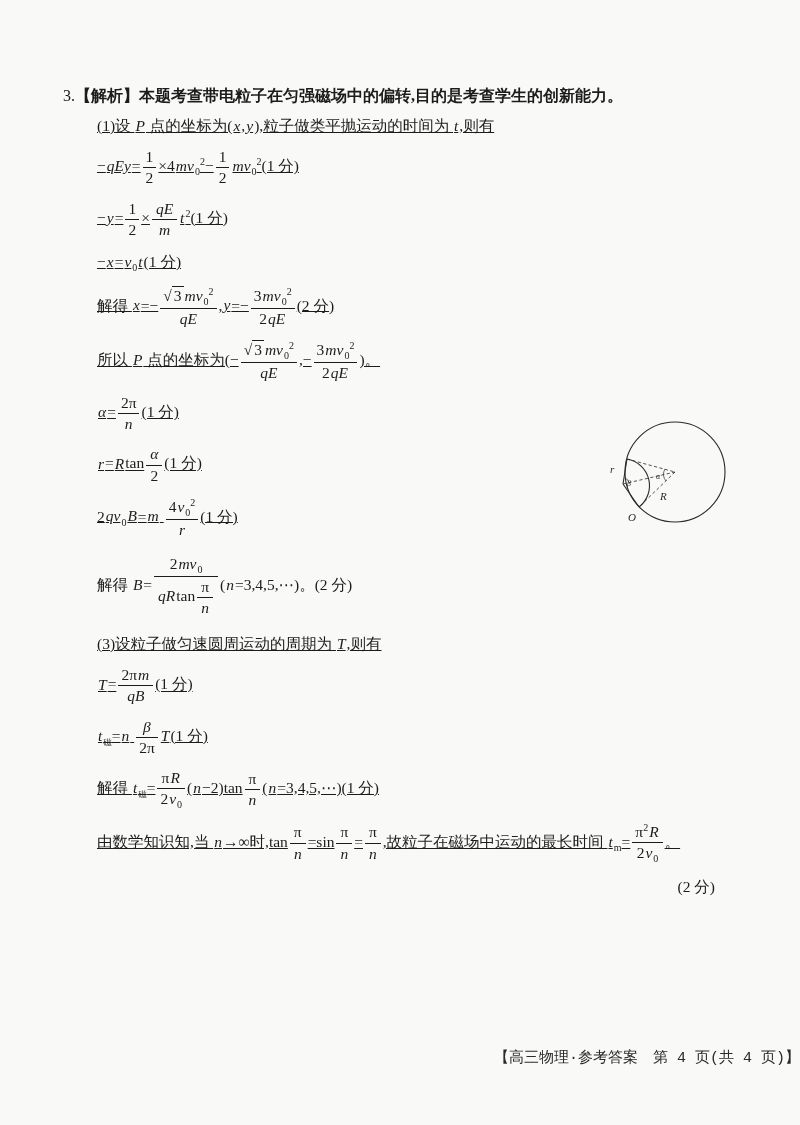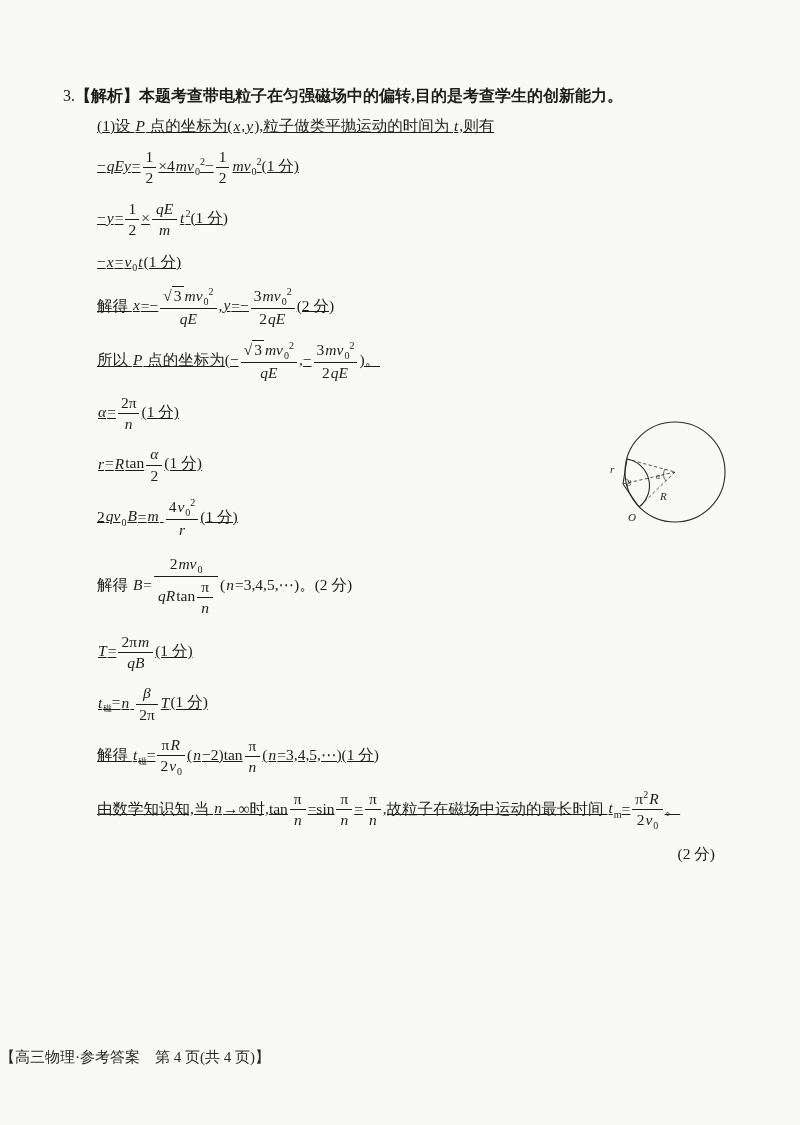--- a/index.html
+++ b/index.html
@@ -37,40 +37,41 @@
   .rad{display:inline-block;}
   .radb{display:inline-block;border-top:1.2px solid #1c1c1c;padding:0 2px;line-height:1.2;}
   .score{}
   .figure{position:absolute;left:604px;top:413px;width:138px;height:124px;}
   .figure text{font-size:11px;font-style:italic;fill:#2a2a2a;font-family:"Liberation Serif","DejaVu Serif",serif;}
   .figure text.small{font-size:8px;}
   .figure .solid{fill:none;stroke:#2a2a2a;stroke-width:1.1;}
   .figure .dash{fill:none;stroke:#2a2a2a;stroke-width:0.8;stroke-dasharray:3.2,2.4;}
   .footer{
     position:absolute;left:0;right:0;top:1048px;
-    text-align:left;font-size:15px;color:#2a2a2a;
+    text-align:right;font-size:15px;color:#2a2a2a;font-family:Liberation Mono, monospace;
   }
 </style>
 </head>
 <body>
 
 <div class="page">
 
   <div id="content" class="content">
       <div class="line hdr"><span class="tx">3.</span><span class="bold">【解析】本题考查带电粒子在匀强磁场中的偏转,目的是考查学生的创新能力。</span></div>
       <div class="line pa"><span class="tx">(1)设 </span><span class="var">P</span><span class="tx"> 点的坐标为(</span><span class="var">x</span><span class="tx">,</span><span class="var">y</span><span class="tx">),粒子做类平抛运动的时间为 </span><span class="var">t</span><span class="tx">,则有</span></div>
       <div class="line fm"><span class="tx">−</span><span class="var">qEy</span><span class="tx">=</span><span class="frac"><span class="fn"><span class="tx">1</span></span><span class="fd"><span class="tx">2</span></span></span><span class="tx">×4</span><span class="var">mv</span><span class="sb">0</span><span class="su">2</span><span class="tx">−</span><span class="frac"><span class="fn"><span class="tx">1</span></span><span class="fd"><span class="tx">2</span></span></span><span class="var">mv</span><span class="sb">0</span><span class="su">2</span><span class="score">(1 分)</span></div>
       <div class="line fm"><span class="tx">−</span><span class="var">y</span><span class="tx">=</span><span class="frac"><span class="fn"><span class="tx">1</span></span><span class="fd"><span class="tx">2</span></span></span><span class="tx">×</span><span class="frac"><span class="fn"><span class="var">qE</span></span><span class="fd"><span class="var">m</span></span></span><span class="var">t</span><span class="su">2</span><span class="score">(1 分)</span></div>
       <div class="line fm"><span class="tx">−</span><span class="var">x</span><span class="tx">=</span><span class="var">v</span><span class="sb">0</span><span class="var">t</span><span class="score">(1 分)</span></div>
       <div class="line fm"><span class="tx">解得 </span><span class="var">x</span><span class="tx">=−</span><span class="frac"><span class="fn"><span class="sqrt"><span class="rad">√</span><span class="radb"><span class="tx">3</span></span></span><span class="var">mv</span><span class="sb">0</span><span class="su">2</span></span><span class="fd"><span class="var">qE</span></span></span><span class="tx">,</span><span class="var">y</span><span class="tx">=−</span><span class="frac"><span class="fn"><span class="tx">3</span><span class="var">mv</span><span class="sb">0</span><span class="su">2</span></span><span class="fd"><span class="tx">2</span><span class="var">qE</span></span></span><span class="score">(2 分)</span></div>
       <div class="line fm"><span class="tx">所以 </span><span class="var">P</span><span class="tx"> 点的坐标为(−</span><span class="frac"><span class="fn"><span class="sqrt"><span class="rad">√</span><span class="radb"><span class="tx">3</span></span></span><span class="var">mv</span><span class="sb">0</span><span class="su">2</span></span><span class="fd"><span class="var">qE</span></span></span><span class="tx">,−</span><span class="frac"><span class="fn"><span class="tx">3</span><span class="var">mv</span><span class="sb">0</span><span class="su">2</span></span><span class="fd"><span class="tx">2</span><span class="var">qE</span></span></span><span class="tx">)。</span></div>
       <div class="line fm"><span class="var">α</span><span class="tx">=</span><span class="frac"><span class="fn"><span class="tx">2π</span></span><span class="fd"><span class="var">n</span></span></span><span class="score">(1 分)</span></div>
       <div class="line fm"><span class="var">r</span><span class="tx">=</span><span class="var">R</span><span class="tx">tan</span><span class="frac"><span class="fn"><span class="var">α</span></span><span class="fd"><span class="tx">2</span></span></span><span class="score">(1 分)</span></div>
       <div class="line fm"><span class="tx">2</span><span class="var">qv</span><span class="sb">0</span><span class="var">B</span><span class="tx">=</span><span class="var">m</span><span class="tx"> </span><span class="frac"><span class="fn"><span class="tx">4</span><span class="var">v</span><span class="sb">0</span><span class="su">2</span></span><span class="fd"><span class="var">r</span></span></span><span class="score">(1 分)</span></div>
       <div class="line fm2"><span class="tx">解得 </span><span class="var">B</span><span class="tx">=</span><span class="frac"><span class="fn"><span class="tx">2</span><span class="var">mv</span><span class="sb">0</span></span><span class="fd"><span class="var">qR</span><span class="tx">tan</span><span class="frac"><span class="fn"><span class="tx">π</span></span><span class="fd"><span class="var">n</span></span></span></span></span><span class="tx">(</span><span class="var">n</span><span class="tx">=3,4,5,⋯)。</span><span class="score">(2 分)</span></div>
+      <div class="line pa"><span class="tx">(3)设粒子做匀速圆周运动的周期为 </span><span class="var">T</span><span class="tx">,则有</span></div>
       <div class="line fm"><span class="var">T</span><span class="tx">=</span><span class="frac"><span class="fn"><span class="tx">2π</span><span class="var">m</span></span><span class="fd"><span class="var">qB</span></span></span><span class="score">(1 分)</span></div>
       <div class="line fm"><span class="var">t</span><span class="sbc">磁</span><span class="tx">=</span><span class="var">n</span><span class="tx"> </span><span class="frac"><span class="fn"><span class="var">β</span></span><span class="fd"><span class="tx">2π</span></span></span><span class="var">T</span><span class="score">(1 分)</span></div>
       <div class="line fm"><span class="tx">解得 </span><span class="var">t</span><span class="sbc">磁</span><span class="tx">=</span><span class="frac"><span class="fn"><span class="tx">π</span><span class="var">R</span></span><span class="fd"><span class="tx">2</span><span class="var">v</span><span class="sb">0</span></span></span><span class="tx">(</span><span class="var">n</span><span class="tx">−2)tan</span><span class="frac"><span class="fn"><span class="tx">π</span></span><span class="fd"><span class="var">n</span></span></span><span class="tx">(</span><span class="var">n</span><span class="tx">=3,4,5,⋯)</span><span class="score">(1 分)</span></div>
       <div class="line fm"><span class="tx">由数学知识知,当 </span><span class="var">n</span><span class="tx">→∞时,tan</span><span class="frac"><span class="fn"><span class="tx">π</span></span><span class="fd"><span class="var">n</span></span></span><span class="tx">=sin</span><span class="frac"><span class="fn"><span class="tx">π</span></span><span class="fd"><span class="var">n</span></span></span><span class="tx">=</span><span class="frac"><span class="fn"><span class="tx">π</span></span><span class="fd"><span class="var">n</span></span></span><span class="tx">,故粒子在磁场中运动的最长时间 </span><span class="var">t</span><span class="sb">m</span><span class="tx">=</span><span class="frac"><span class="fn"><span class="tx">π</span><span class="su">2</span><span class="var">R</span></span><span class="fd"><span class="tx">2</span><span class="var">v</span><span class="sb">0</span></span></span><span class="tx">。</span></div>
       <div class="line alignr"><span class="tx">(2 分)</span></div>
     </div>
 
   <svg class="figure" viewBox="0 0 138 124">
     <circle class="solid" cx="71" cy="59" r="50"></circle>
     <path class="solid" d="M 23 46 A 27 27 0 0 1 35 94"></path>

